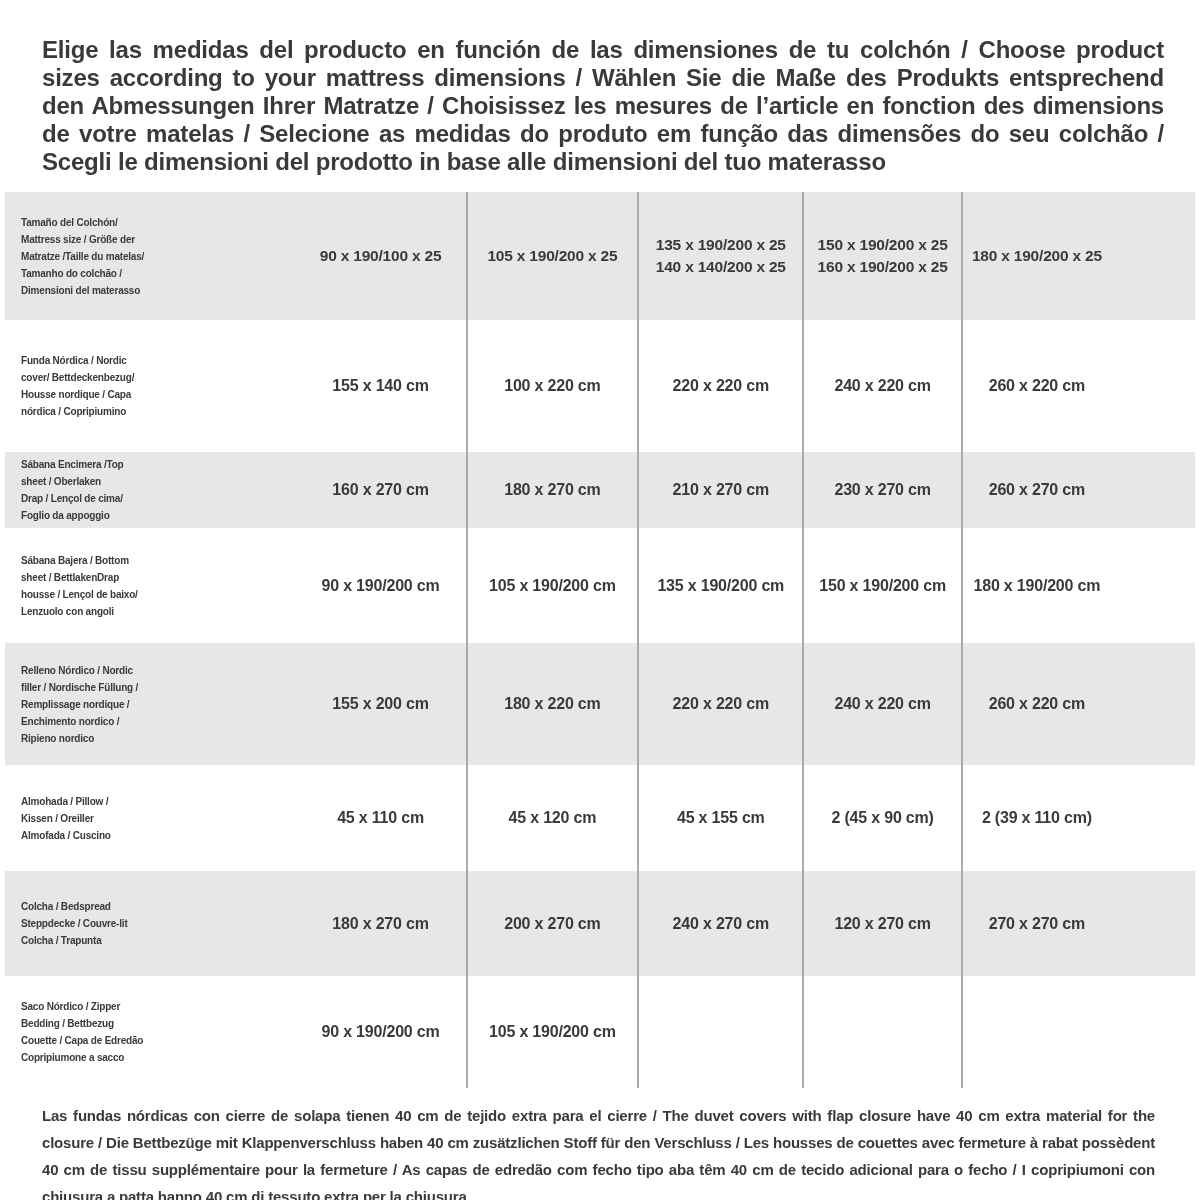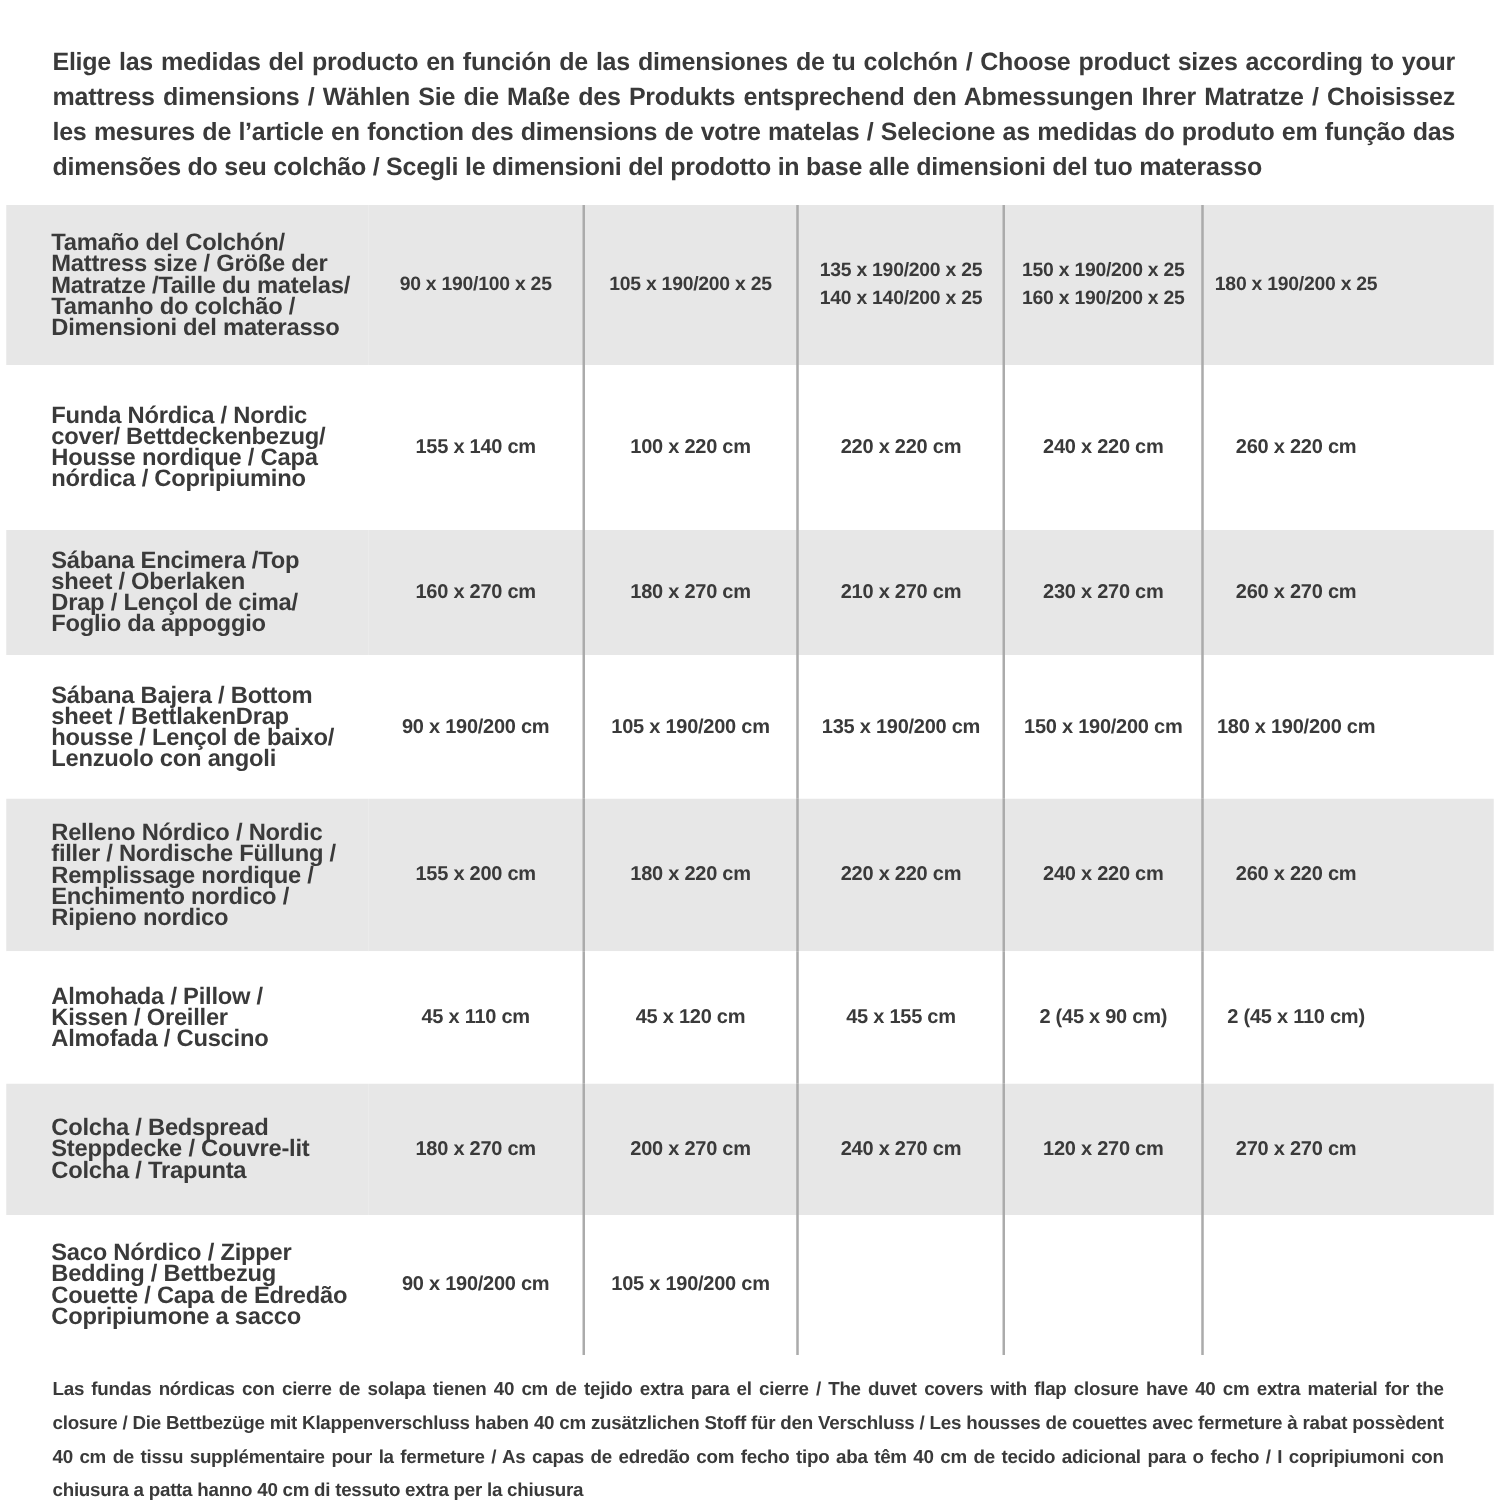--- a/index.html
+++ b/index.html
@@ -12,21 +12,21 @@
     font-family: "Liberation Sans", sans-serif;
     color: #3a3a3a;
     -webkit-font-smoothing: antialiased;
   }
   .page {
     width: 1200px;
     box-sizing: border-box;
   }
   .intro {
     margin: 36px 36px 0 42px;
-    font-size: 20px;
+    font-size: 24px;
     font-weight: bold;
     line-height: 28px;
     text-align: justify;
     letter-spacing: -0.2px;
   }
   table.size-table {
     border-collapse: collapse;
     table-layout: fixed;
     width: 1190px;
     margin: 16px 5px 0 5px;
@@ -42,46 +42,46 @@
   tr.band-white td { background: #ffffff; }
 
   td {
     vertical-align: middle;
     box-sizing: border-box;
   }
   td.divider {
     border-left: 2px solid #ababab;
   }
   td.label-cell {
-    font-size: 19px;
+    font-size: 10px;
     font-weight: bold;
     line-height: 17px;
     letter-spacing: -0.2px;
     white-space: pre-line;
-    padding-left: 36px;
+    padding-left: 16px;
     padding-right: 6px;
   }
   td.size-cell {
     font-size: 16px;
     font-weight: bold;
     text-align: center;
     letter-spacing: -0.2px;
     white-space: pre-line;
     line-height: 22px;
   }
   td.size-cell.head {
     font-size: 15.5px;
     line-height: 22px;
   }
   td.last-col {
     padding-right: 85px;
   }
   tr.r-head   { height: 128px; }
   tr.r-funda  { height: 132px; }
-  tr.r-encim  { height: 100px; }
+  tr.r-encim  { height: 76px; }
   tr.r-bajera { height: 115px; }
   tr.r-rell   { height: 122px; border-radius: 29px; }
   tr.r-almo   { height: 106px; }
   tr.r-colcha { height: 105px; }
   tr.r-saco   { height: 112px; }
 
   .footer-note {
     margin: 14px 45px 40px 42px;
     font-size: 15px;
     font-weight: bold;
@@ -172,21 +172,21 @@
       </tr>
 
       <tr class="band-white r-almo">
         <td class="label-cell">Almohada  / Pillow /
 Kissen / Oreiller
 Almofada / Cuscino</td>
         <td class="size-cell">45 x 110 cm</td>
         <td class="size-cell divider">45 x 120 cm</td>
         <td class="size-cell divider">45 x 155 cm</td>
         <td class="size-cell divider">2 (45 x 90 cm)</td>
-        <td class="size-cell divider last-col">2 (45 x 110 cm)</td>
+        <td class="size-cell divider last-col">2 (39 x 110 cm)</td>
       </tr>
 
       <tr class="band-gray r-colcha">
         <td class="label-cell">Colcha / Bedspread
 Steppdecke / Couvre-lit
 Colcha / Trapunta</td>
         <td class="size-cell">180 x 270 cm</td>
         <td class="size-cell divider">200 x 270 cm</td>
         <td class="size-cell divider">240 x 270 cm</td>
         <td class="size-cell divider">120 x 270 cm</td>

